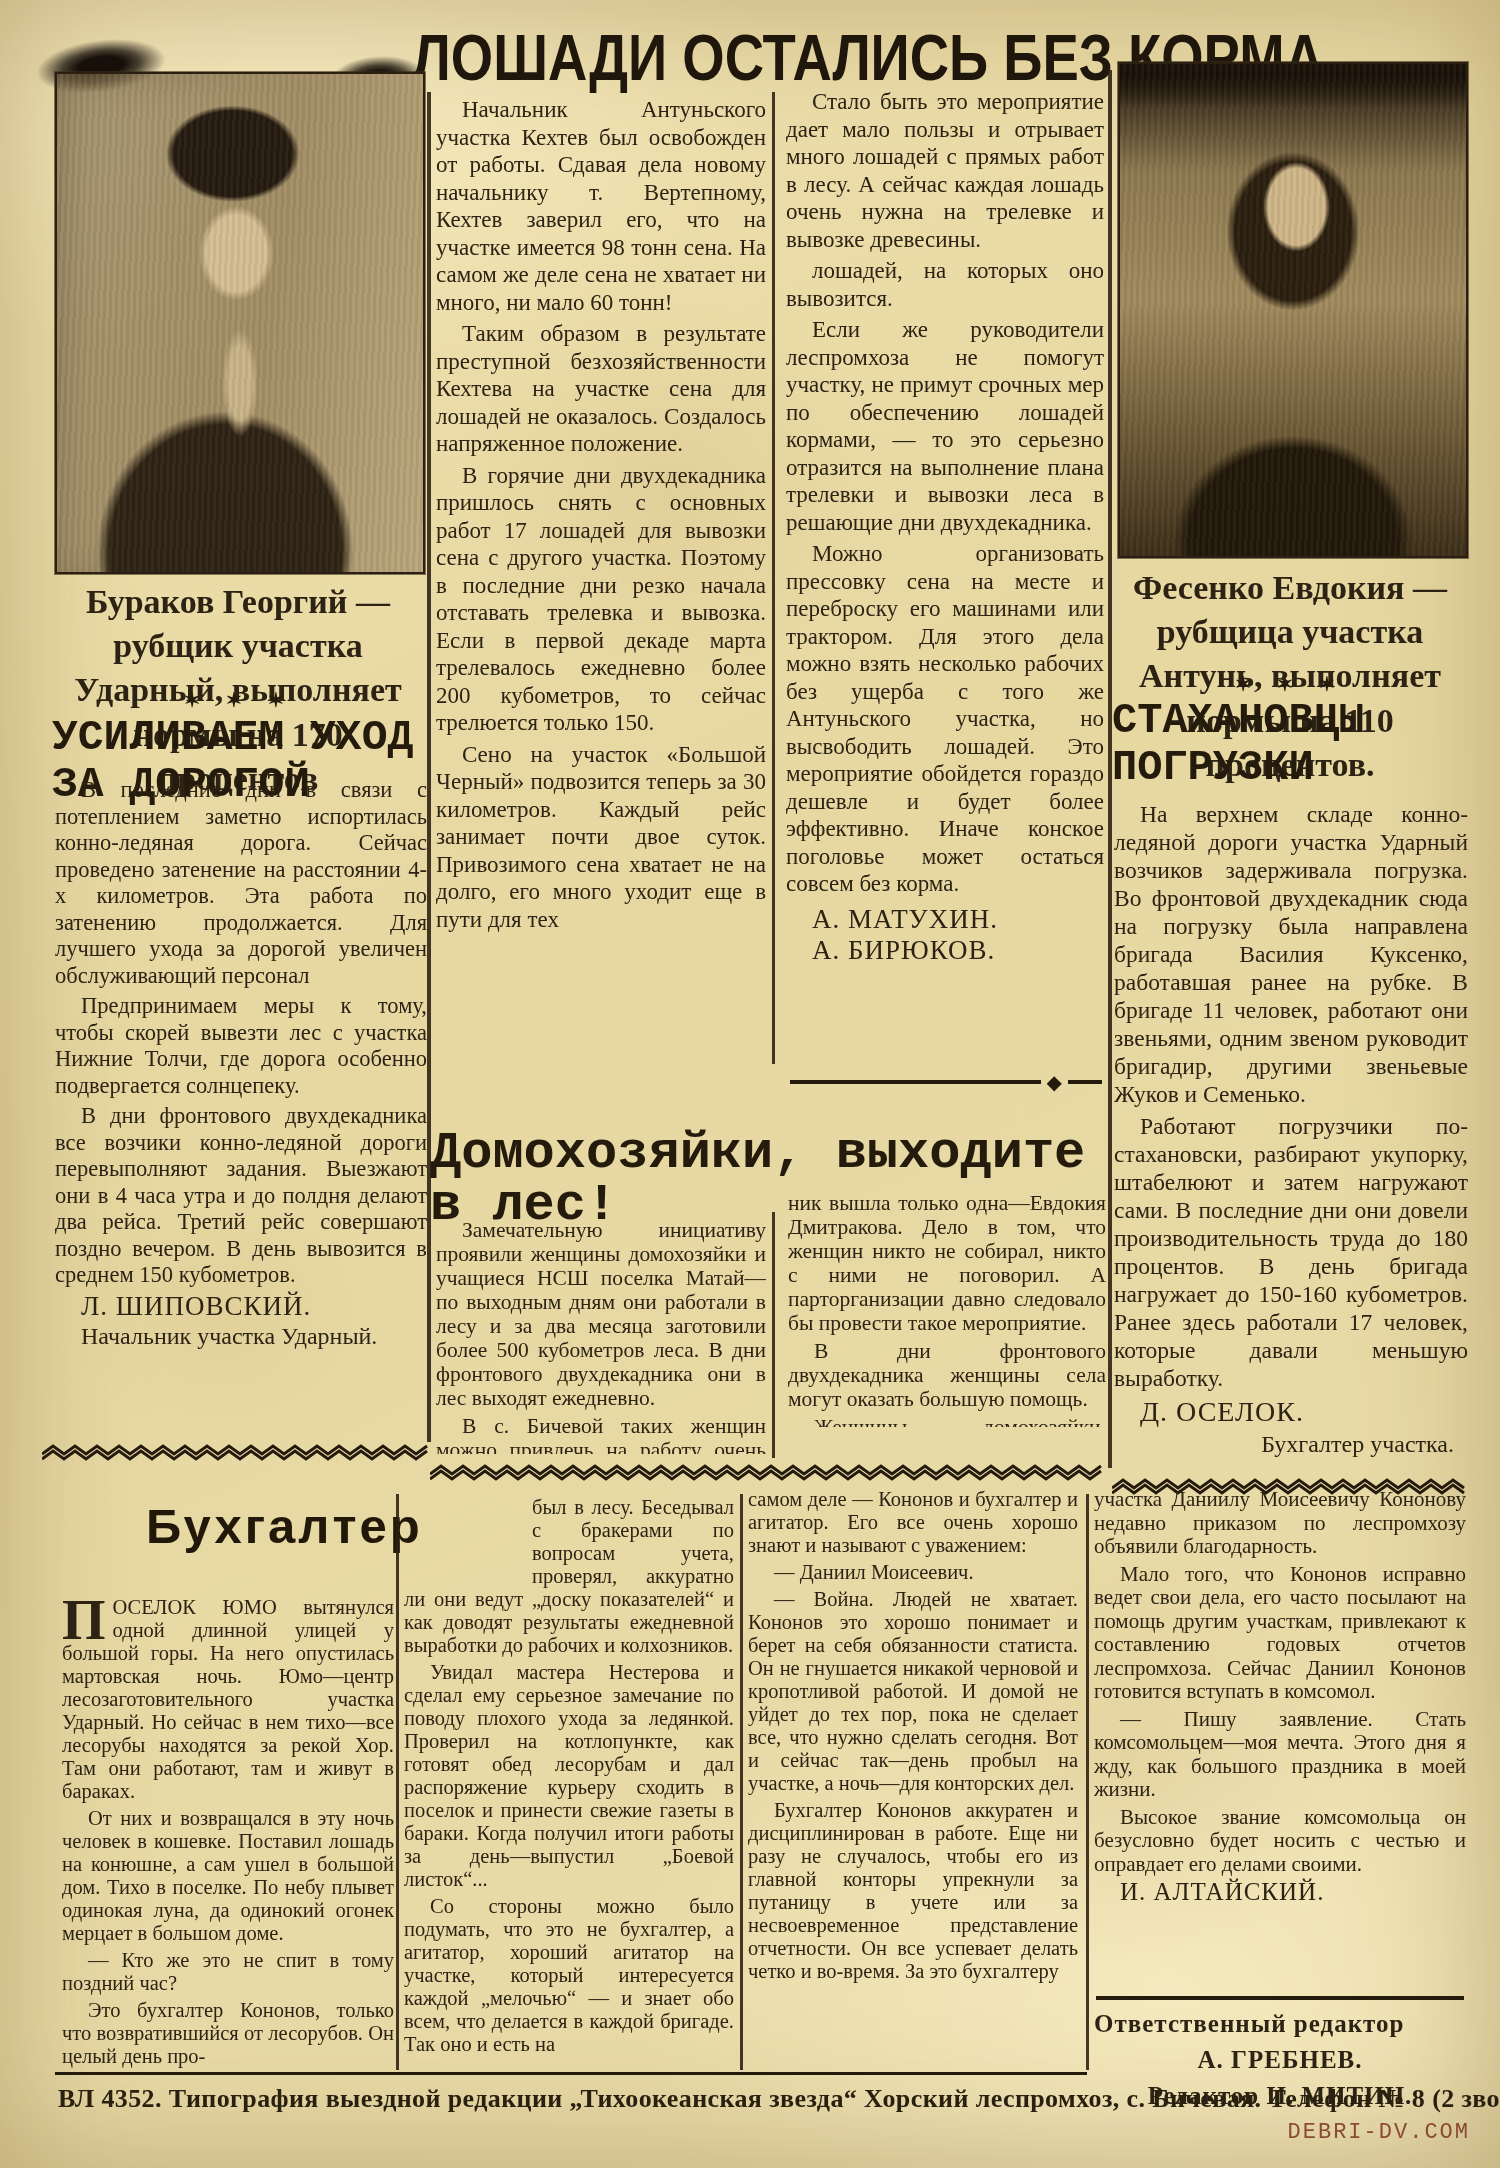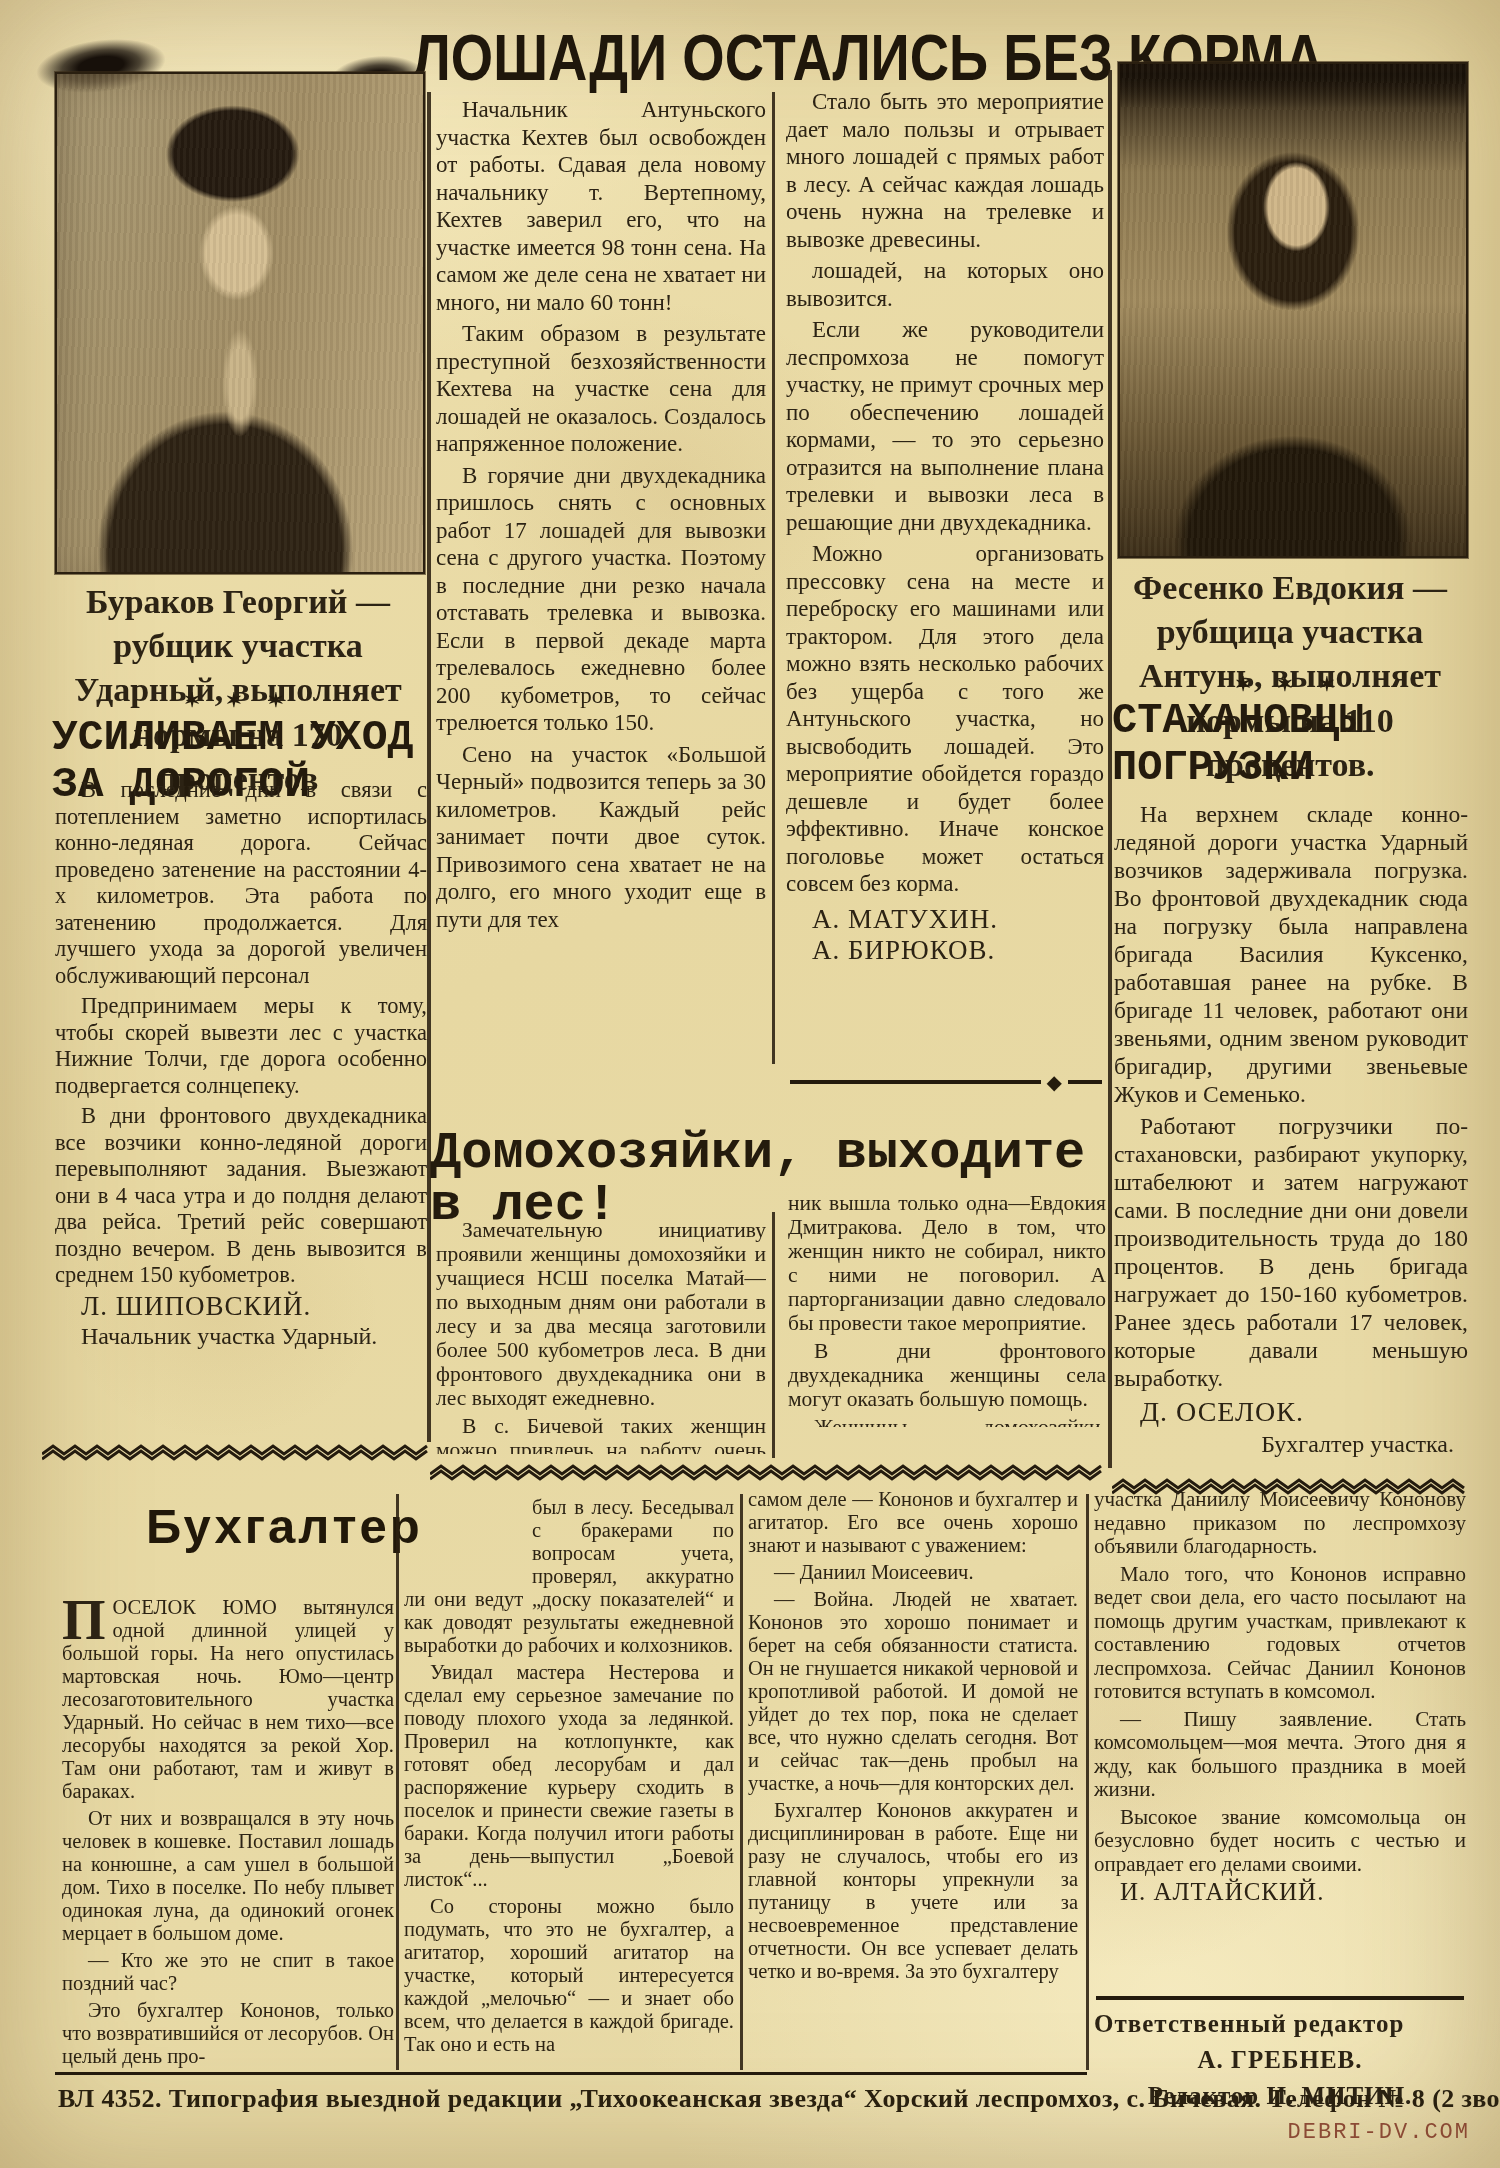--- a/index.html
+++ b/index.html
@@ -162,21 +162,21 @@
         </g>
       </svg></div>
 
   <div class="abs buh-title" style="left:146px;top:1498px;">
     <span>Бухгалтер</span>
   </div>
 
   <div class="col" style="left:62px;top:1596px;width:332px;height:478px;font-size:20.5px;line-height:23px;">
     <p class="noindent"><span class="dropcap">П</span><span>ОСЕЛОК ЮМО вытянулся одной длинной улицей у большой горы. На него опустилась мартовская ночь. Юмо—центр лесозаготовительного участка Ударный. Но сейчас в нем тихо—все лесорубы находятся за рекой Хор. Там они работают, там и живут в бараках.</span></p>
     <p>От них и возвращался в эту ночь человек в кошевке. Поставил лошадь на конюшне, а сам ушел в большой дом. Тихо в поселке. По небу плывет одинокая луна, да одинокий огонек мерцает в большом доме.</p>
-    <p>— Кто же это не спит в такое поздний час?</p>
+    <p>— Кто же это не спит в тому поздний час?</p>
     <p>Это бухгалтер Кононов, только что возвратившийся от лесорубов. Он целый день про-</p>
   </div>
 
   <div class="col" style="left:404px;top:1496px;width:330px;height:578px;font-size:20.5px;line-height:23px;">
     <div style="float:left;width:128px;height:92px;"></div>
     <p class="noindent">был в лесу. Беседывал с бракерами по вопросам учета, проверял, аккуратно ли они ведут „доску показателей“ и как доводят результаты ежедневной выработки до рабочих и колхозников.</p>
     <p>Увидал мастера Нестерова и сделал ему серьезное замечание по поводу плохого ухода за ледянкой. Проверил на котлопункте, как готовят обед лесорубам и дал распоряжение курьеру сходить в поселок и принести свежие газеты в бараки. Когда получил итоги работы за день—выпустил „Боевой листок“...</p>
     <p>Со стороны можно было подумать, что это не бухгалтер, а агитатор, хороший агитатор на участке, который интересуется каждой „мелочью“ — и знает обо всем, что делается в каждой бригаде. Так оно и есть на</p>
   </div>
 

